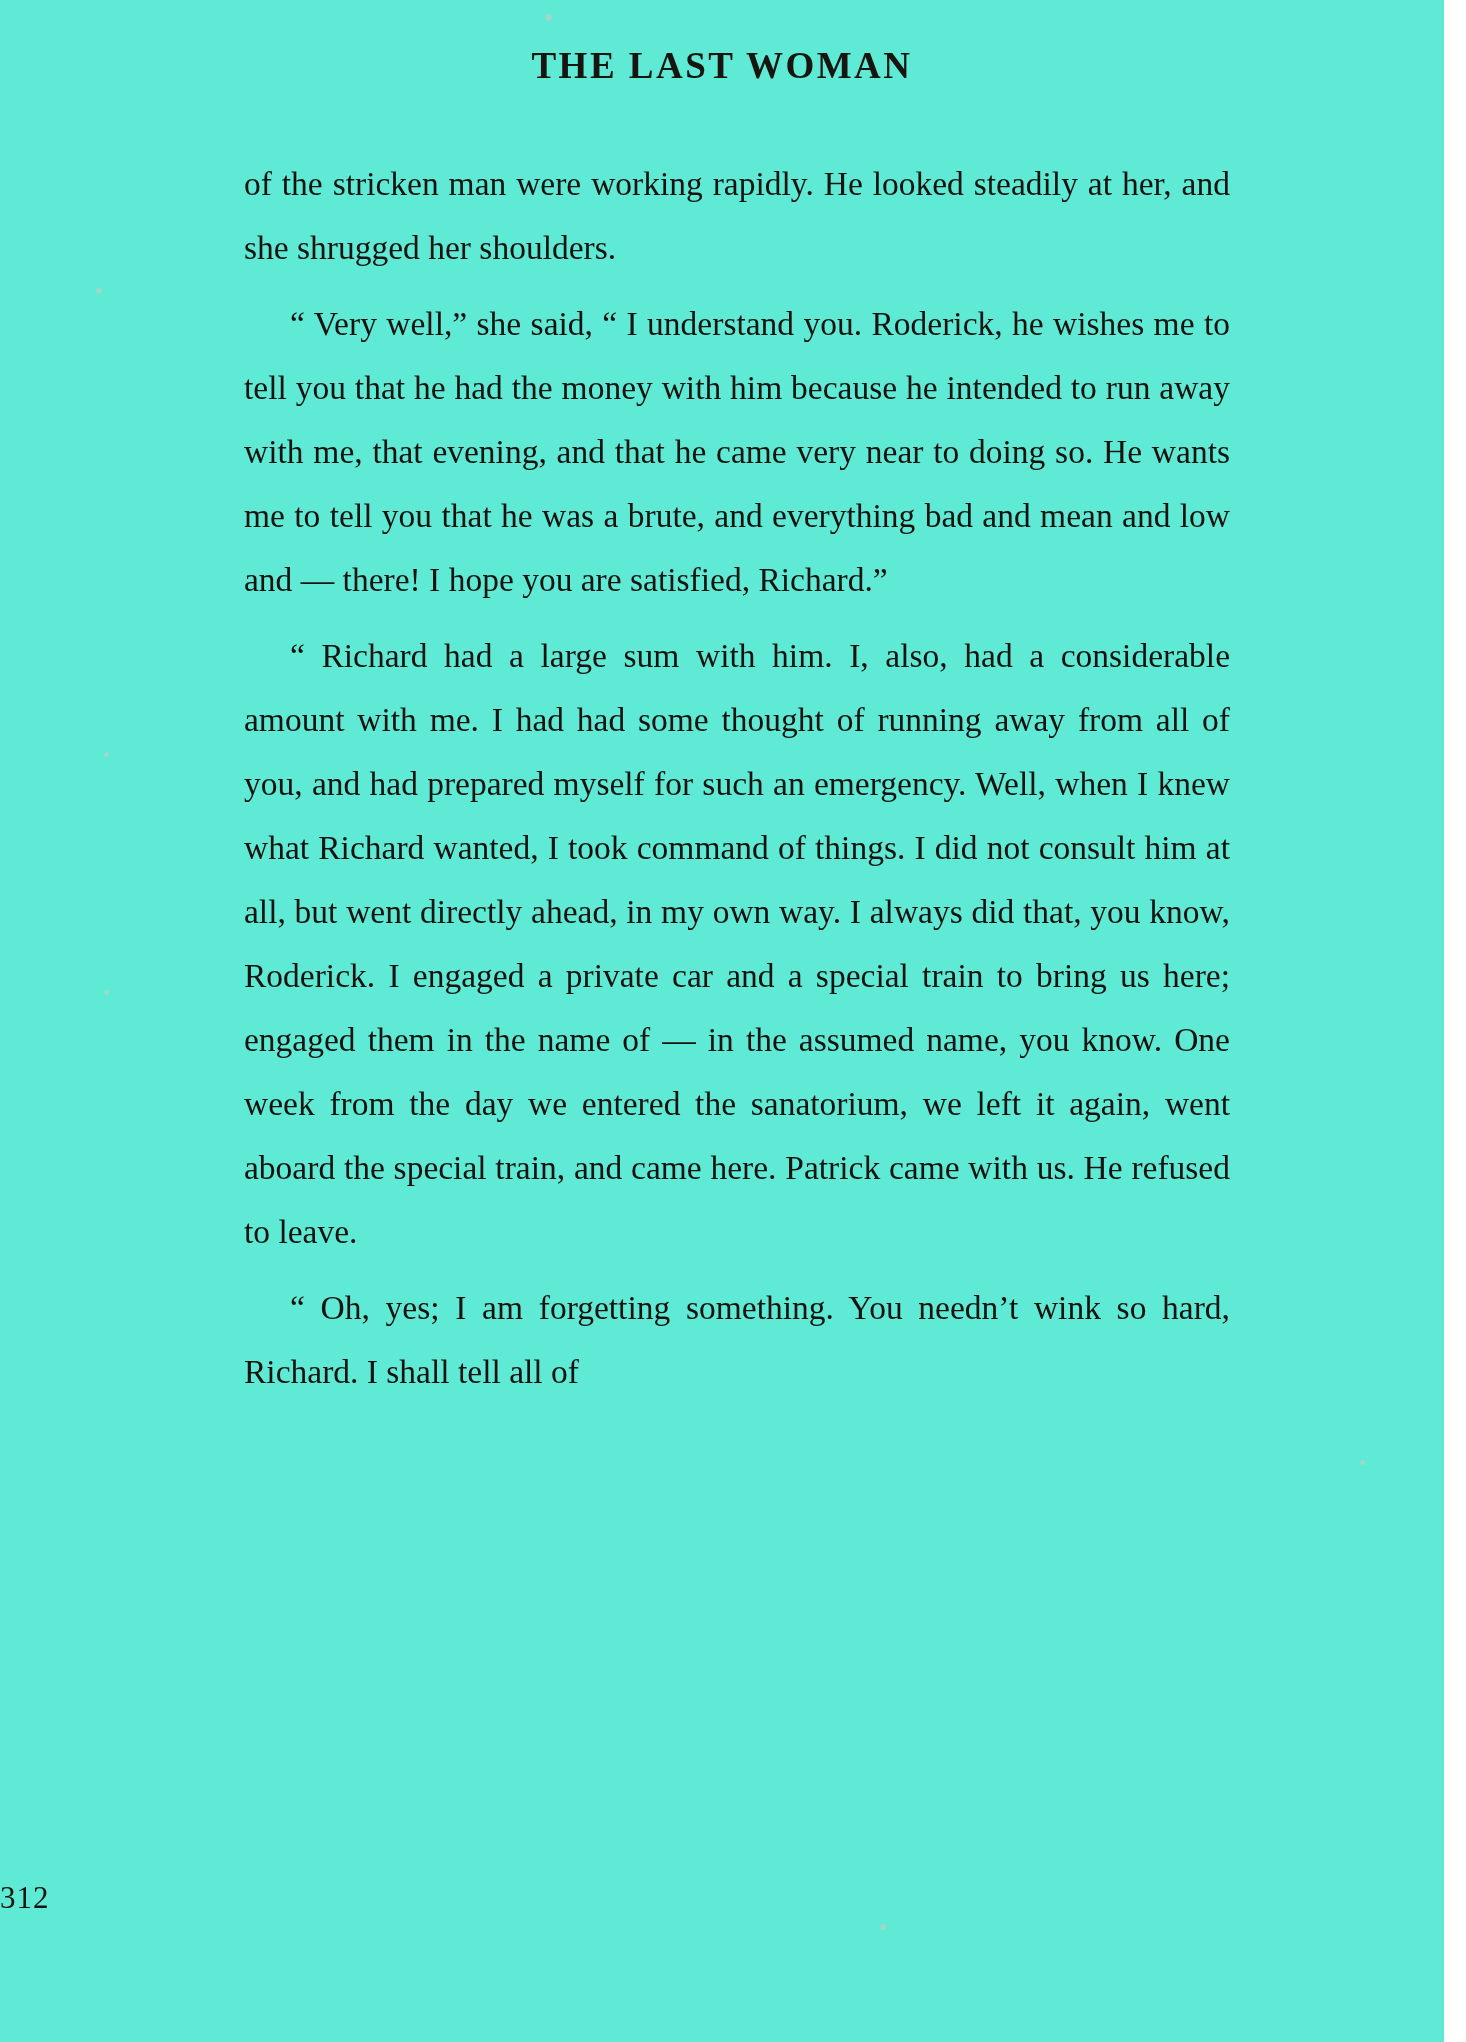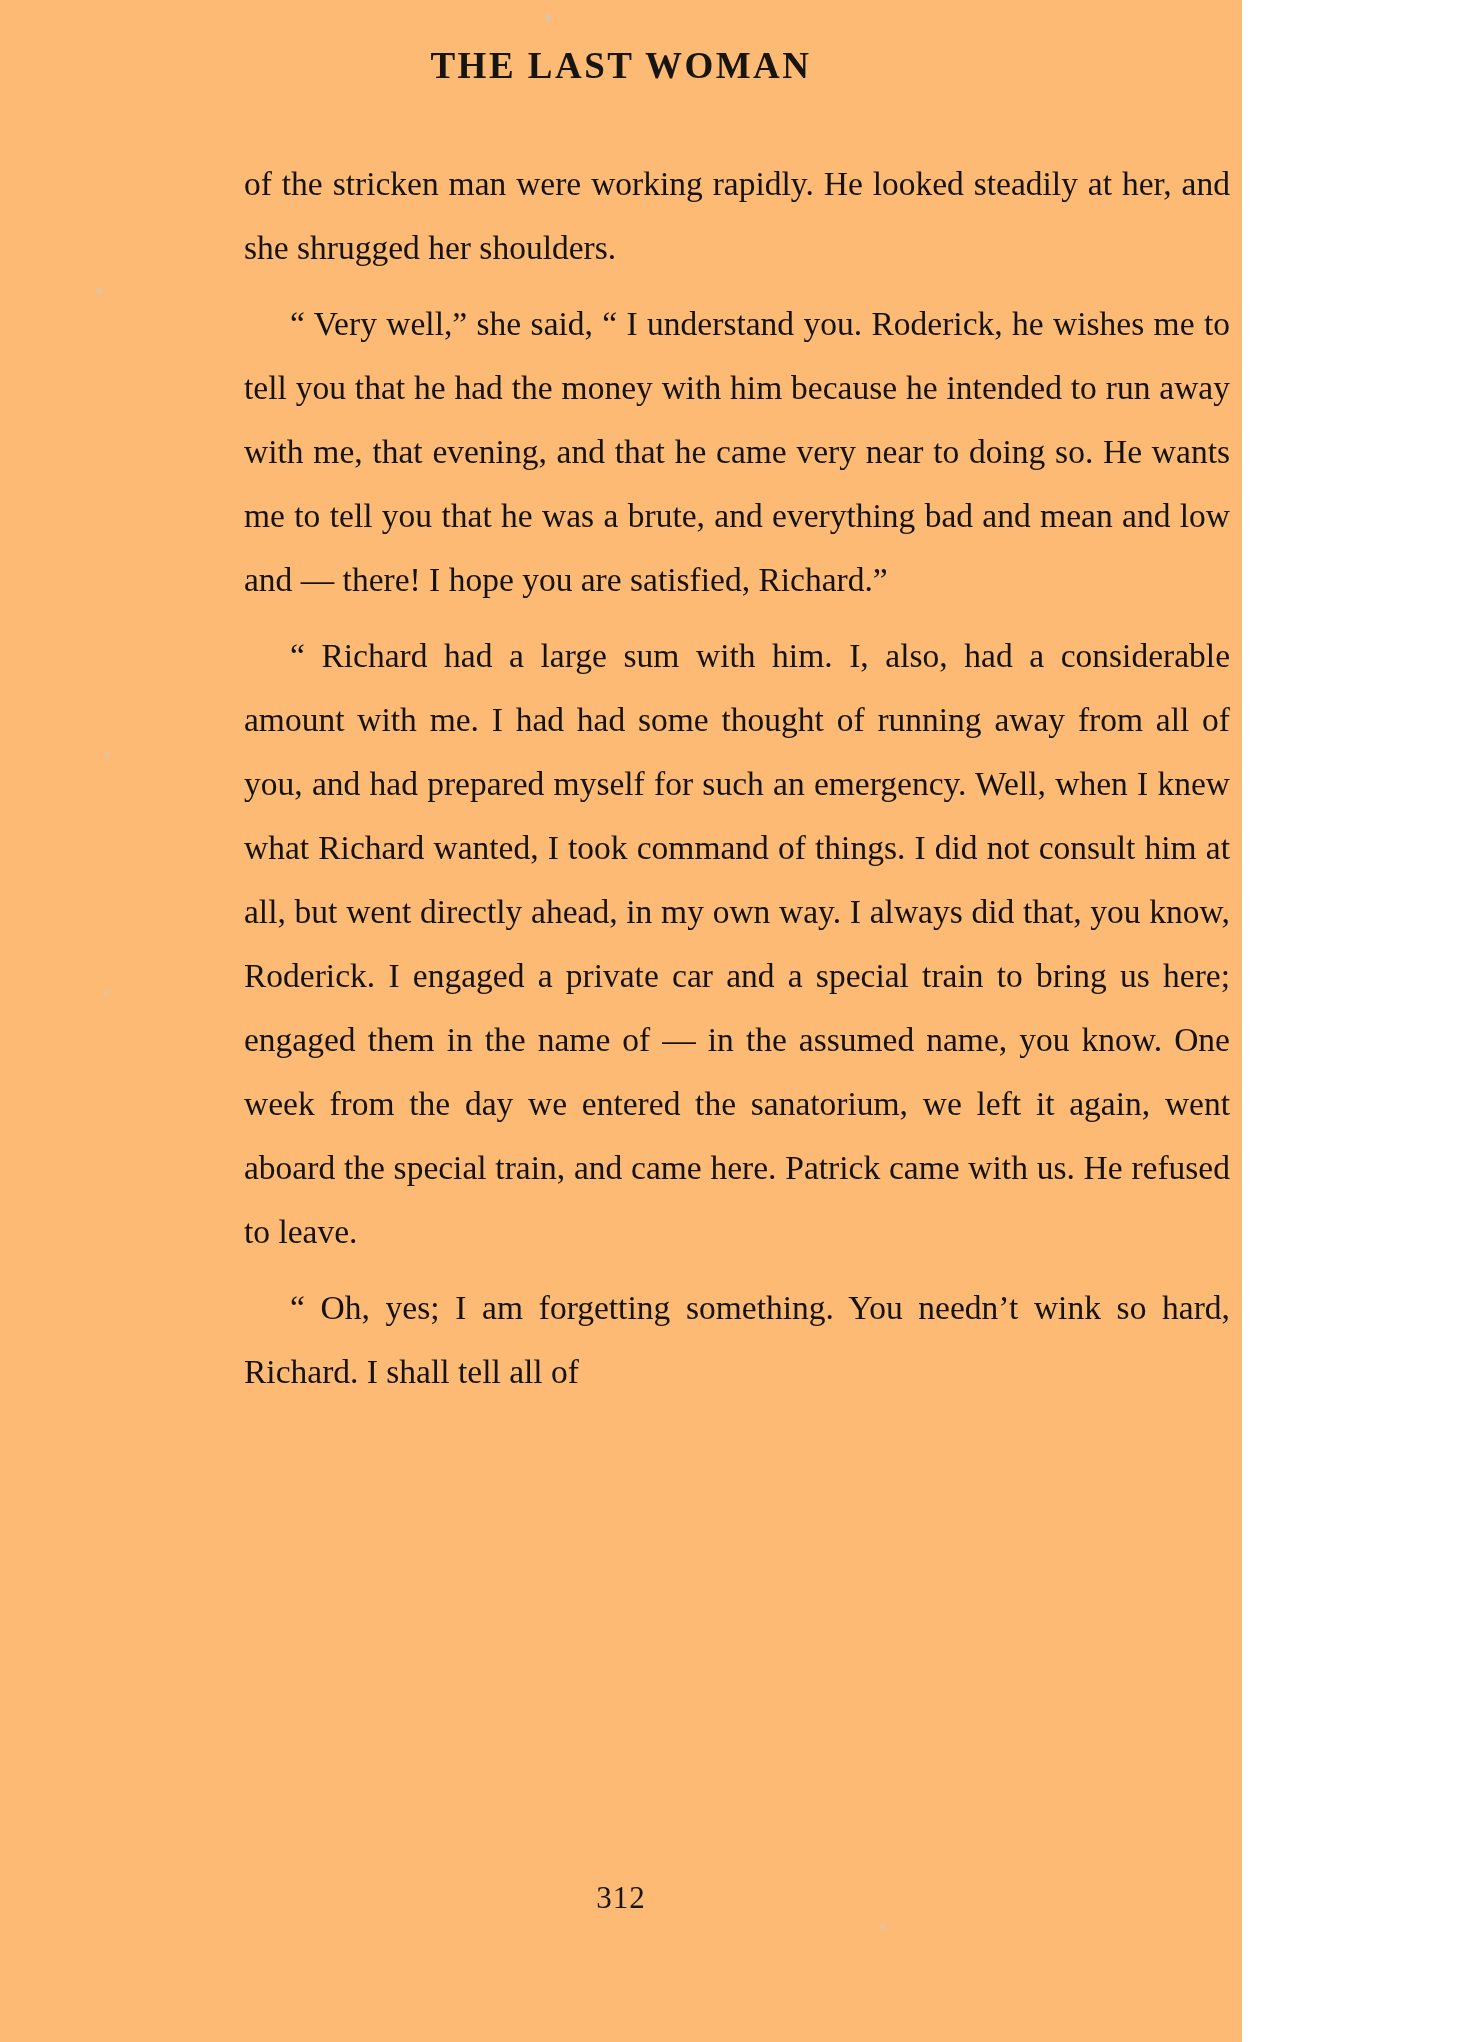--- a/index.html
+++ b/index.html
@@ -2,23 +2,23 @@
 <html><head>
 <meta charset="utf-8">
 <style>
   html, body {
     margin: 0;
     padding: 0;
     background: #ffffff;
   }
   .page {
     position: relative;
-    width: 1242px;
+    width: 1444px;
     height: 2042px;
-    background: #fdba74;
+    background: #5eead4;
     overflow: hidden;
     font-family: "Liberation Serif", serif;
     color: #1a1a18;
   }
   .running-head {
     position: absolute;
     top: 44px;
     left: 0;
     width: 100%;
     text-align: center;
@@ -43,21 +43,21 @@
     text-indent: 0;
   }
   .body-text p.indent {
     text-indent: 46px;
   }
   .folio {
     position: absolute;
     top: 1880px;
     left: 0;
     width: 100%;
-    text-align: center;
+    text-align: left;
     font-size: 31px;
     letter-spacing: 1px;
     color: #16150f;
   }
   
   .speck {
     position: absolute;
     background: #cfcabc;
     border-radius: 50%;
     opacity: .55;

